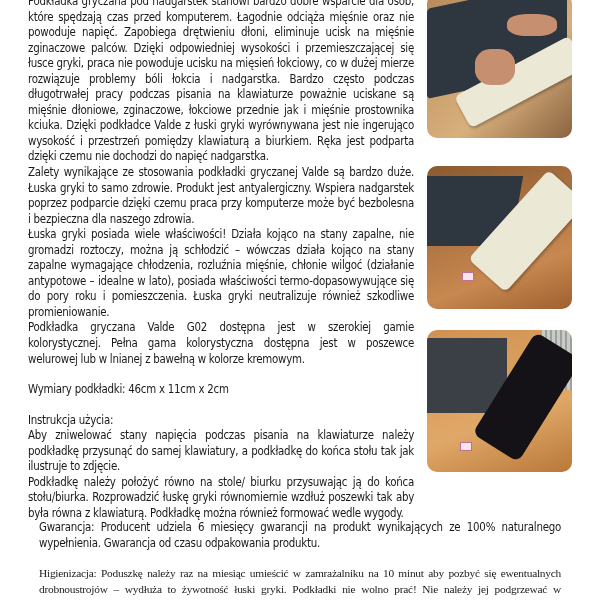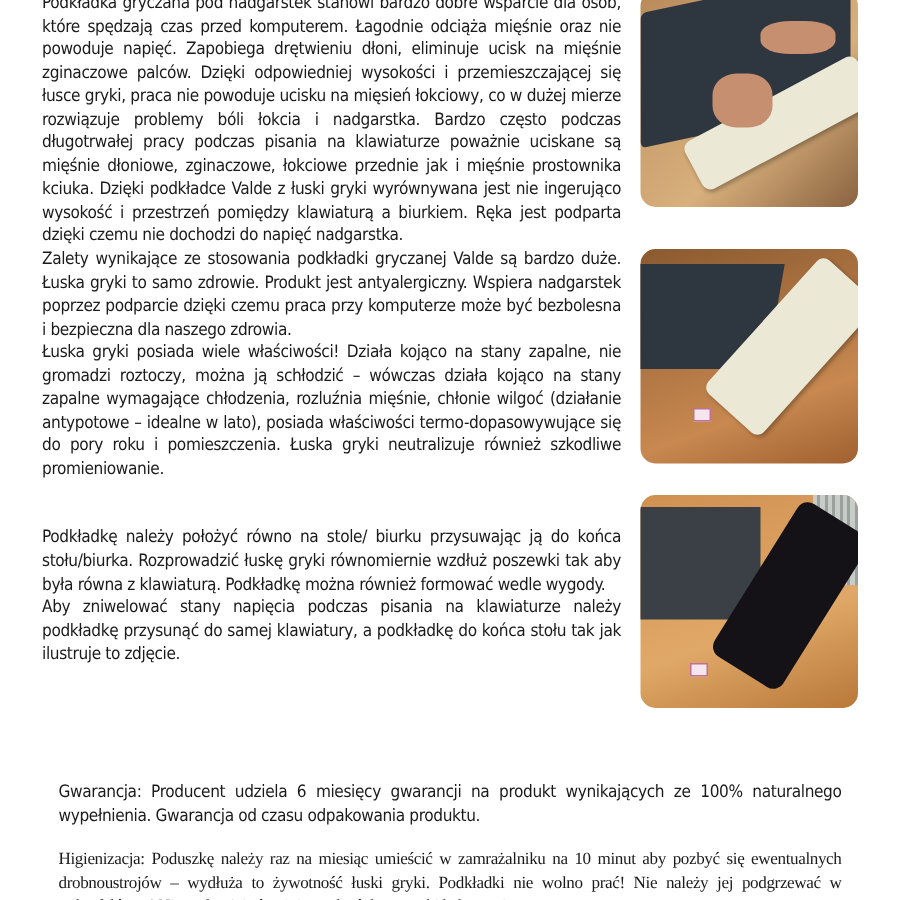--- a/index.html
+++ b/index.html
@@ -20,24 +20,27 @@
   .hand{position:absolute;background:#c58f70;border-radius:40%;}
   .tag{position:absolute;width:10px;height:7px;background:#f4e6ec;border:1px solid #c07090;}
 </style>
 </head>
 <body>
 
 <div class="col">
   <p>Podkładka gryczana pod nadgarstek stanowi bardzo dobre wsparcie dla osób, które spędzają czas przed komputerem. Łagodnie odciąża mięśnie oraz nie powoduje napięć. Zapobiega drętwieniu dłoni, eliminuje ucisk na mięśnie zginaczowe palców. Dzięki odpowiedniej wysokości i przemieszczającej się łusce gryki, praca nie powoduje ucisku na mięsień łokciowy, co w dużej mierze rozwiązuje problemy bóli łokcia i nadgarstka. Bardzo często podczas długotrwałej pracy podczas pisania na klawiaturze poważnie uciskane są mięśnie dłoniowe, zginaczowe, łokciowe przednie jak i mięśnie prostownika kciuka.  Dzięki podkładce Valde z łuski gryki wyrównywana jest nie ingerująco wysokość i przestrzeń pomiędzy klawiaturą a biurkiem. Ręka jest podparta dzięki czemu nie dochodzi do napięć nadgarstka.</p>
   <p>Zalety wynikające ze stosowania podkładki gryczanej Valde są bardzo duże. Łuska gryki to samo zdrowie. Produkt jest antyalergiczny. Wspiera nadgarstek poprzez podparcie dzięki czemu praca przy komputerze może być bezbolesna  i bezpieczna dla naszego zdrowia.</p>
   <p>Łuska gryki posiada wiele właściwości! Działa kojąco na stany zapalne, nie gromadzi roztoczy, można ją schłodzić – wówczas działa kojąco na stany zapalne wymagające chłodzenia, rozluźnia mięśnie, chłonie wilgoć (działanie antypotowe – idealne w lato), posiada właściwości termo-dopasowywujące się do pory roku i pomieszczenia. Łuska gryki neutralizuje również szkodliwe promieniowanie.</p>
+  <p>Podkładka gryczana Valde G02 dostępna jest w szerokiej gamie kolorystycznej. Pełna gama kolorystyczna dostępna jest w poszewce welurowej lub w lnianej z bawełną w kolorze kremowym.</p>
   <div class="gap"></div>
+  <p>Wymiary podkładki: 46cm x 11cm x 2cm</p>
   <div class="gap"></div>
+  <p>Instrukcja użycia:</p>
+  <p>Aby zniwelować stany napięcia podczas pisania na klawiaturze należy podkładkę przysunąć do samej klawiatury, a podkładkę do końca stołu tak jak ilustruje to zdjęcie.</p>
   <p>Podkładkę należy położyć równo na stole/ biurku przysuwając ją do końca stołu/biurka. Rozprowadzić łuskę gryki równomiernie wzdłuż poszewki tak aby była równa z klawiaturą. Podkładkę można również formować wedle wygody.</p>
-  <p>Aby zniwelować stany napięcia podczas pisania na klawiaturze należy podkładkę przysunąć do samej klawiatury, a podkładkę do końca stołu tak jak ilustruje to zdjęcie.</p>
 </div>
 
 <div class="wide" style="top:509px;">
   <p>Gwarancja: Producent udziela 6 miesięcy gwarancji na produkt wynikających ze 100% naturalnego wypełnienia. Gwarancja od czasu odpakowania produktu.</p>
 </div>
 <div class="wide" style="top:555px;font-family:Liberation Serif, serif;">
   <p>Higienizacja: Poduszkę należy raz na miesiąc umieścić w zamrażalniku na 10 minut aby pozbyć się ewentualnych drobnoustrojów – wydłuża to żywotność łuski gryki. Podkładki nie wolno prać! Nie należy jej podgrzewać w mikrofalówce! Nie wolno jej również wsadzać do suszarki bębnowej.</p>
 </div>
 
 <div class="photo ph1" title="Hands typing on laptop resting on cream buckwheat wrist pad">

